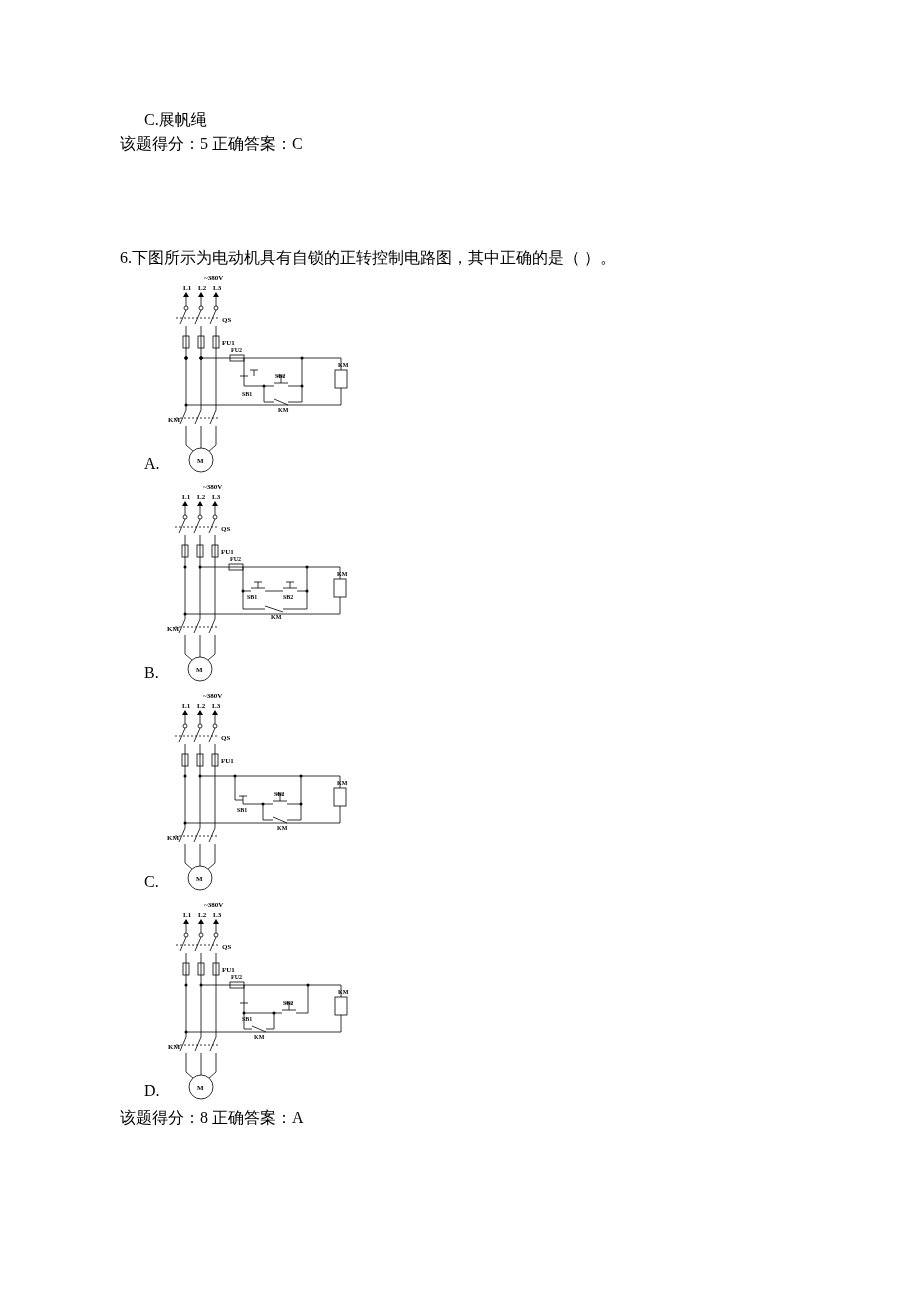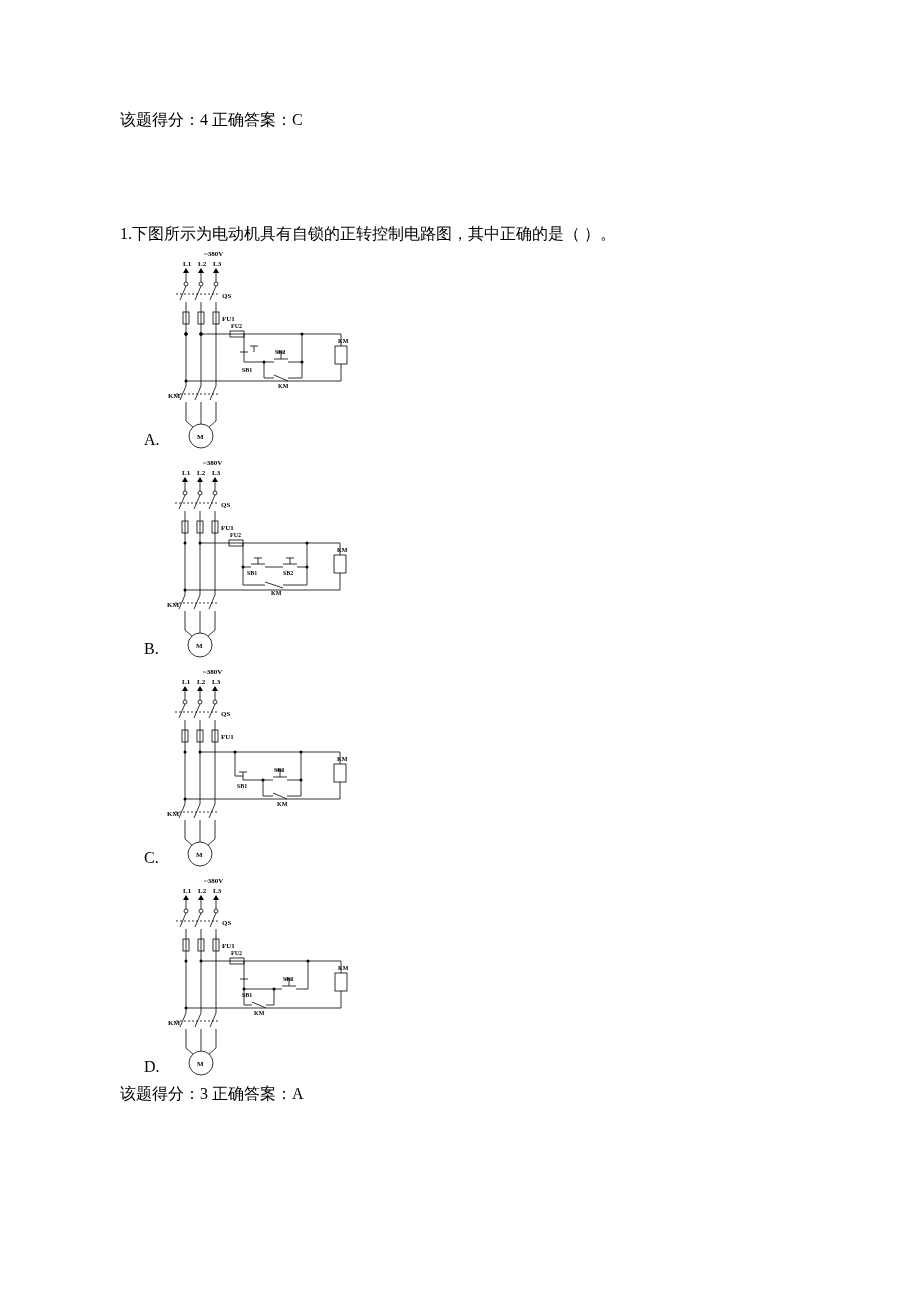--- a/index.html
+++ b/index.html
@@ -56,25 +56,26 @@
     font-family: "Times New Roman", serif;
     font-size: 6px;
     fill: #000;
   }
 </style>
 </head>
 <body>
 
 <div class="content">
 
-  <p>该题得分：4 正确答案：C</p>
+  <p class="indent">C.展帆绳</p>
+  <p>该题得分：5 正确答案：C</p>
 
   <div class="gap"></div>
 
-  <p>1.下图所示为电动机具有自锁的正转控制电路图，其中正确的是（ ）。</p>
+  <p>6.下图所示为电动机具有自锁的正转控制电路图，其中正确的是（ ）。</p>
 
   <div class="option-row">
     <span class="option-letter">A.</span>
     <div class="diagram">
       <svg width="200" height="205" viewBox="0 0 200 205">
 
         <text x="38" y="10" class="svg-text">~380V</text>
 
         <text x="17" y="20" class="svg-text">L1</text>
         <text x="32" y="20" class="svg-text">L2</text>
@@ -514,15 +515,15 @@
           <line x1="20" y1="175" x2="28" y2="182"></line>
           <line x1="35" y1="175" x2="35" y2="180"></line>
           <line x1="50" y1="175" x2="42" y2="182"></line>
           <circle cx="35" cy="190" r="12"></circle>
         </g>
         <text x="31" y="193" class="svg-text">M</text>
       </svg>
     </div>
   </div>
 
-  <p>该题得分：3 正确答案：A</p>
+  <p>该题得分：8 正确答案：A</p>
 
 </div>
 
 </body></html>

